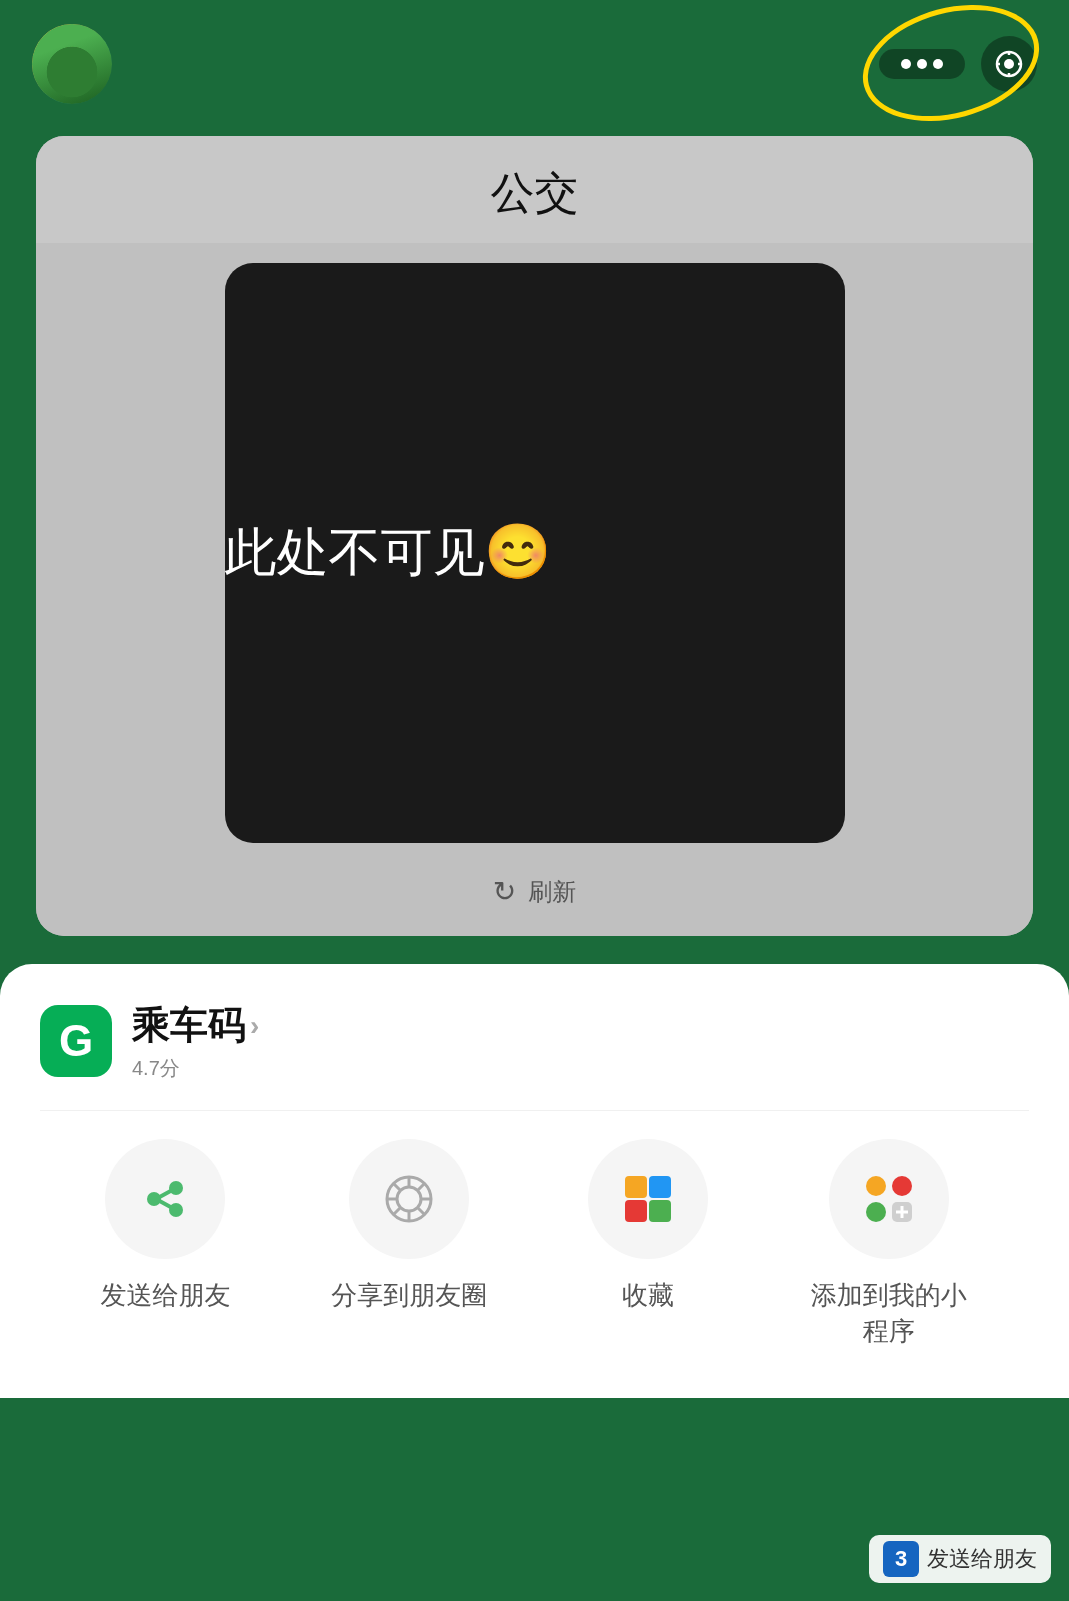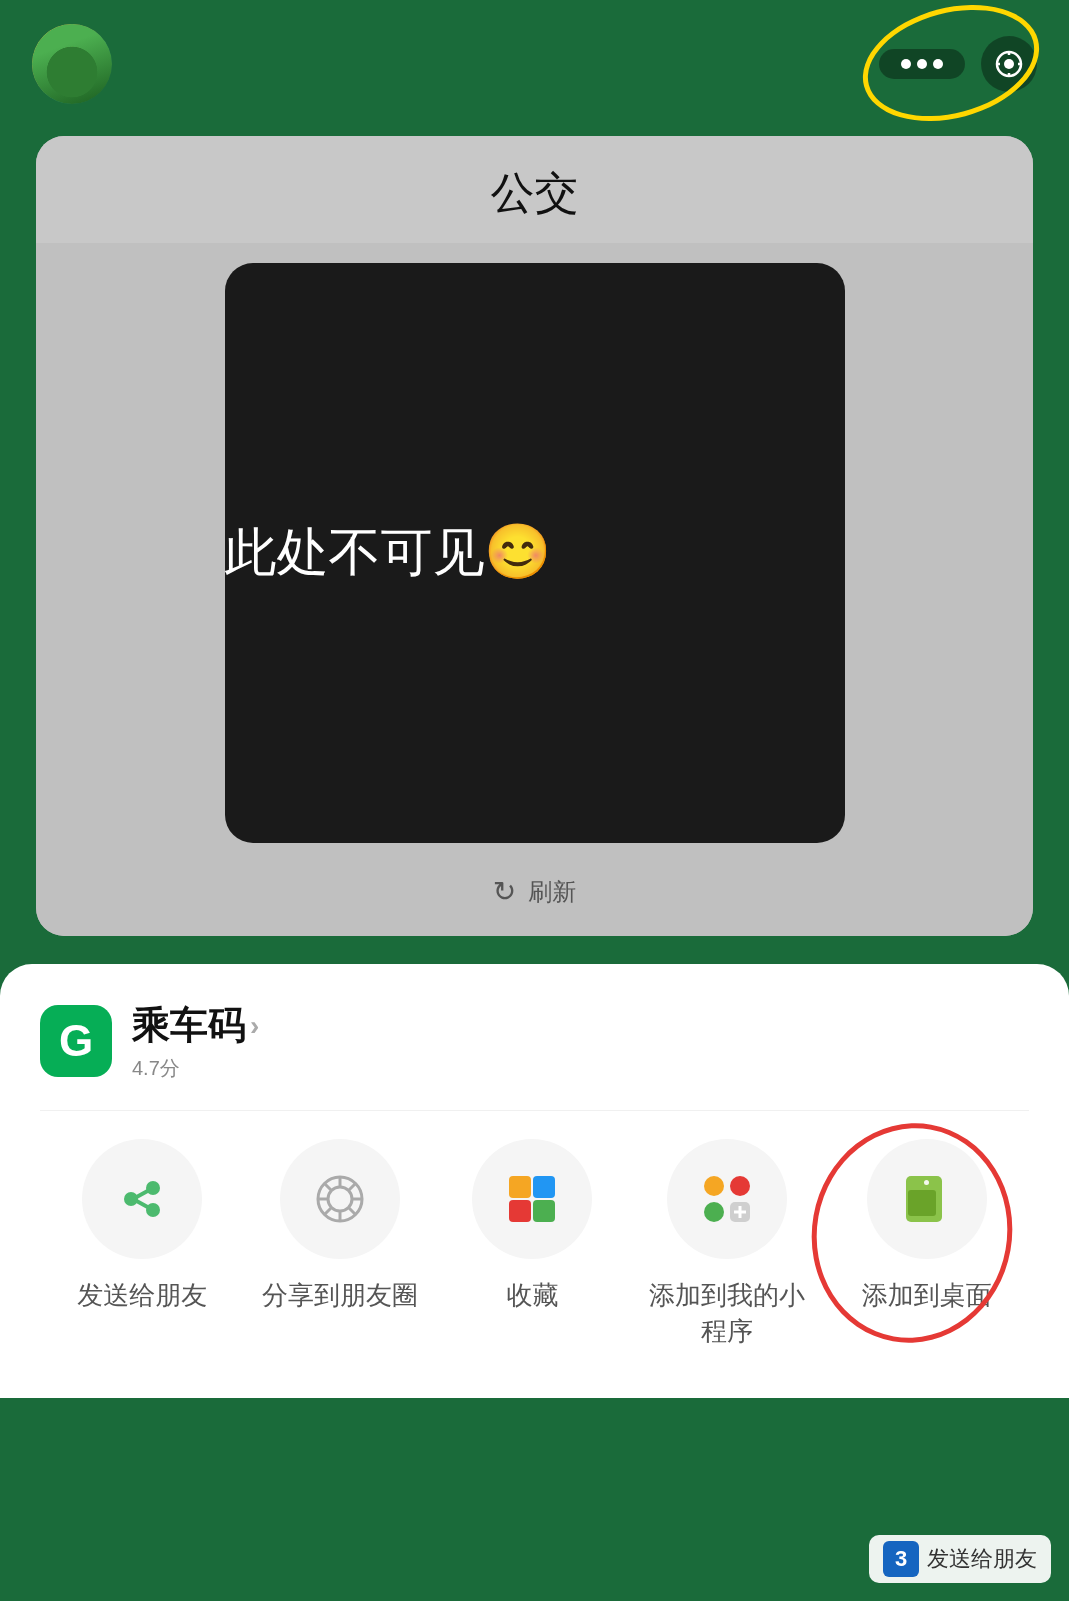--- a/index.html
+++ b/index.html
@@ -439,32 +439,20 @@
             <rect x="34" y="8" width="20" height="20" rx="10" fill="#e53935"></rect>
             <rect x="8" y="34" width="20" height="20" rx="10" fill="#4caf50"></rect>
             <rect x="34" y="34" width="20" height="20" rx="5" fill="#aaa" opacity="0.5"></rect>
             <line x1="44" y1="38" x2="44" y2="50" stroke="#fff" stroke-width="3"></line>
             <line x1="38" y1="44" x2="50" y2="44" stroke="#fff" stroke-width="3"></line>
           </svg>
         </div>
         <span class="action-label" style="text-align:center;">添加到我的小程序</span>
       </div>
 
-      <div class="action-item" style="position:relative;">
-        <div class="action-circle">
-          <svg width="62" height="62" viewBox="0 0 62 62">
-            <rect x="10" y="8" width="36" height="46" rx="5" fill="#8BC34A"></rect>
-            <rect x="28" y="12" width="5" height="5" rx="2.5" fill="#fff" opacity="0.9"></rect>
-            <rect x="12" y="22" width="28" height="26" rx="3" fill="#6aa329"></rect>
-          </svg>
-        </div>
-        <span class="action-label">添加到桌面</span>
-
-        <div class="red-circle-annotation"></div>
-      </div>
 
     </div>
   </div>
 </div>
 
 <div class="watermark">
   <div class="watermark-logo">
     <span>3</span>
   </div>
   <span class="watermark-text">发送给朋友</span>

